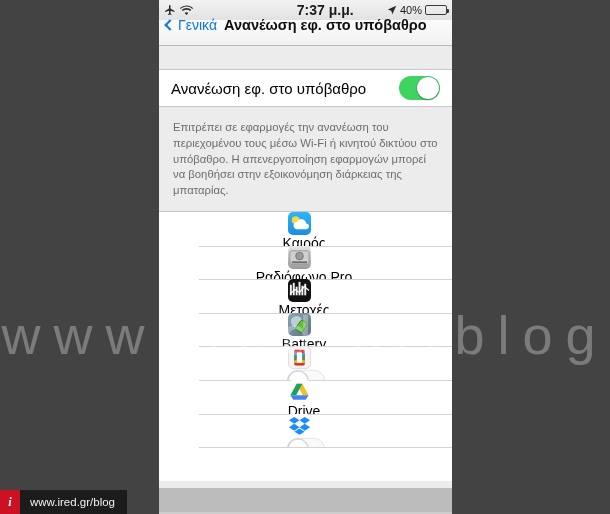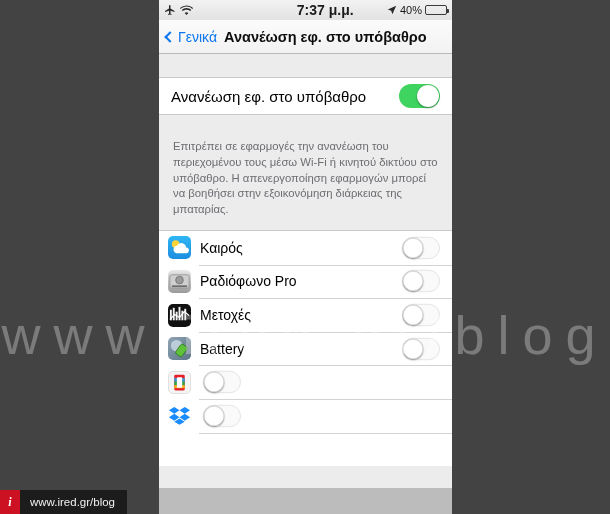--- a/index.html
+++ b/index.html
@@ -68,25 +68,25 @@
   .batt::after {
     content: ""; position: absolute;
     right: -3px; top: 3px; width: 2px; height: 4px;
     background: #3a3a3a; border-radius: 0 1px 1px 0;
   }
   .batt-fill { height: 100%; background: #2a2a2a; border-radius: 1px; }
 
   
   .navbar {
     position: relative;
-    height: 34px;
+    height: 26px;
     background: linear-gradient(to bottom,#fbfbfb,#f2f2f2);
     border-bottom: 1px solid #b8b8b8;
     display: flex;
-    align-items: center;
+    align-items: flex-end;
     padding: 12px 6px;
   }
   .back {
     display: flex; align-items: center;
     color: #0b76ef;
     font-size: 14px;
     cursor: pointer;
     flex: 0 0 auto;
   }
   .chev {
@@ -143,39 +143,40 @@
     position: absolute;
     top: 1px; width: 22px; height: 22px;
     border-radius: 50%;
     background: #fff;
     box-shadow: 0 1px 2px rgba(0,0,0,0.35), 0 0 1px rgba(0,0,0,0.25);
   }
   .sw.on .knob { right: 1px; }
   .sw.off .knob { left: 0px; top: 0px; border: 1px solid #dcdcdc; }
 
   .desc {
-    padding: 24px 14px 12px 14px;
+    padding: 13px 14px 12px 14px;
     font-size: 11.3px;
     line-height: 1.40;
     color: #6d6d72;
     background: #ececed;
   }
 
   .list {
     background: #fff;
     border-top: 1px solid #c8c7cc;
   }
   .row {
     display: flex;
     align-items: center;
     height: 33.6px;
     padding-left: 9px;
     padding-right: 12px;
     position: relative;
     background: #fff;
+    flex-direction: column;
   }
   .row + .row::before {
     content: "";
     position: absolute;
     left: 40px; right: 0; top: 0;
     height: 1px; background: #d3d3d6;
   }
   .app-icon {
     width: 23px; height: 23px;
     border-radius: 5px;
@@ -368,20 +369,33 @@
                 <rect x="6" y="11" width="12" height="4" fill="#2fa84b"></rect>
                 <rect x="6" y="15" width="12" height="3.5" fill="#f2b01e"></rect>
                 <rect x="9" y="6" width="6" height="12" rx="1" fill="#fff"></rect>
               </svg>
             </div>
             <div class="sw off">
               <div class="knob"></div>
             </div>
           </div>
           <div class="row">
+            <div class="app-icon ic-drive">
+              <svg class="glyph" viewBox="0 0 24 24">
+                <path d="M9 4 L15 4 L21.5 16 L15.5 16 z" fill="#f4c020"></path>
+                <path d="M9 4 L2.5 16 L8.5 16 L15 4 z" fill="#1aa260"></path>
+                <path d="M2.5 16 L5.5 20.5 L18.5 20.5 L21.5 16 z" fill="#4285f4"></path>
+              </svg>
+            </div>
+            <div class="row-label">Drive</div>
+            <div class="sw off">
+              <div class="knob"></div>
+            </div>
+          </div>
+          <div class="row">
             <div class="app-icon ic-dropbox">
               <svg class="glyph" viewBox="0 0 24 24">
                 <g fill="#1a8cff">
                   <path d="M6.5 3 L12 6.6 L6.5 10.2 L1 6.6z"></path>
                   <path d="M17.5 3 L23 6.6 L17.5 10.2 L12 6.6z"></path>
                   <path d="M6.5 17.4 L12 13.8 L6.5 10.2 L1 13.8z"></path>
                   <path d="M17.5 17.4 L23 13.8 L17.5 10.2 L12 13.8z"></path>
                   <path d="M12 15.2 L6.6 18.6 L12 21.6 L17.4 18.6z"></path>
                 </g>
               </svg>

